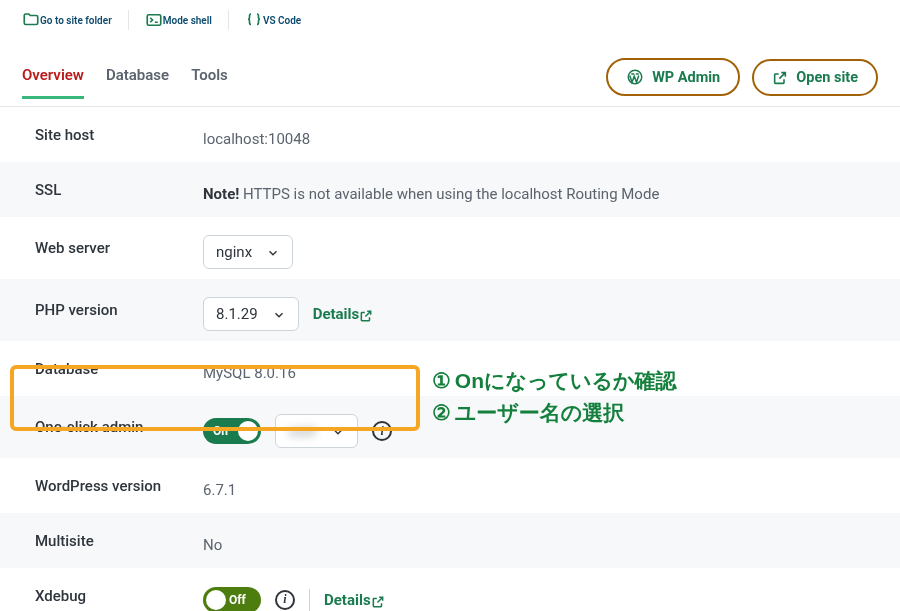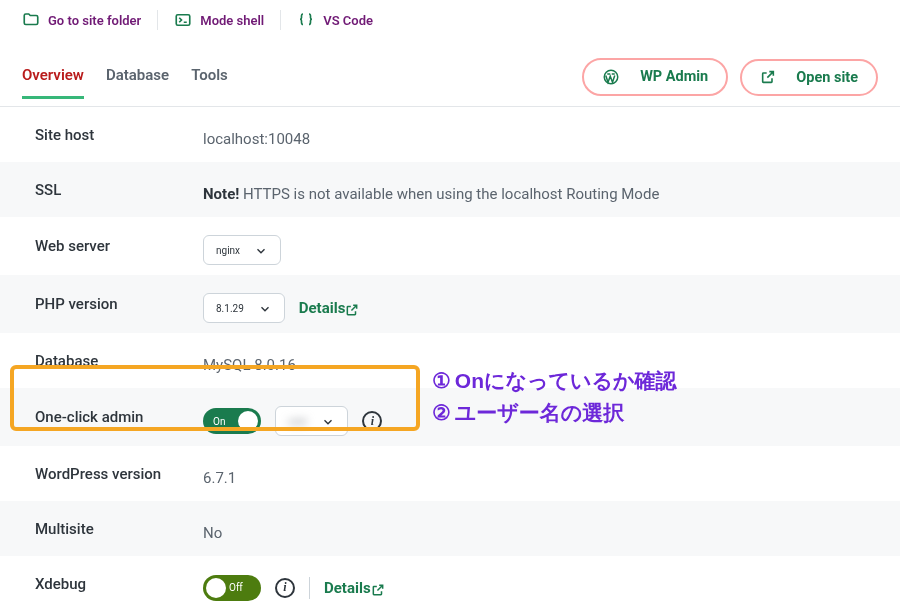--- a/index.html
+++ b/index.html
@@ -13,24 +13,24 @@
   }
   .topbar {
     display: flex;
     align-items: center;
     padding: 10px 22px;
     gap: 0;
   }
   .topbar .link {
     display: flex;
     align-items: center;
-    gap: 8px;
-    color: #701a75;
+    gap: 0;
+    color: #0c4a6e;
     font-weight: 600;
-    font-size: 13px;
+    font-size: 10px;
     cursor: pointer;
   }
   .topbar .sep {
     width: 1px;
     height: 20px;
     background: #e3e6e9;
     margin: 0 16px;
   }
   .topbar svg { flex-shrink: 0; }
   .tabbar {
@@ -53,26 +53,26 @@
   }
   .tab.active::after {
     content: "";
     position: absolute;
     left: 0; right: 0; bottom: -1px;
     height: 3px;
     background: #37b779;
   }
   .tabbar .spacer { flex: 1; }
   .outline-btn {
-    border: 2px solid #fca5a5;
+    border: 2px solid #a16207;
     border-radius: 999px;
     padding: 8px 18px;
     display: flex;
-    align-items: flex-start;
-    gap: 20px;
+    align-items: flex-end;
+    gap: 8px;
     color: #1a7b4e;
     font-weight: 700;
     font-size: 14.5px;
     cursor: pointer;
     margin-left: 12px;
     margin-bottom: 10px;
   }
   .rows { }
   .row {
     display: flex;
@@ -99,21 +99,21 @@
   .note-bold { font-weight: 700; color: #2e353c; }
   .select {
     border: 1px solid #cdd4da;
     border-radius: 6px;
     background: #fff;
     padding: 7px 12px;
     display: flex;
     align-items: center;
     gap: 14px;
     color: #2e353c;
-    font-size: 10px;
+    font-size: 15px;
     cursor: pointer;
   }
   .select.blurred .seltext { filter: blur(4px); color: #8a8f95; }
   .details-link {
     color: #1a7b4e;
     font-weight: 700;
     display: flex;
     align-items: flex-end;
     gap: 0;
     cursor: pointer;
@@ -123,22 +123,22 @@
     height: 22px;
     background: #cdd4da;
   }
   .toggle {
     width: 58px; height: 26px;
     border-radius: 999px;
     position: relative;
     display: flex;
     align-items: center;
     cursor: pointer;
-    font-size: 10px;
-    font-weight: 400;
+    font-size: 12px;
+    font-weight: 700;
     color: #fff;
   }
   .toggle.on { background: #1a7b4e; padding-left: 10px; }
   .toggle.on .knob { right: 3px; }
   .toggle.off { background: #4d7c0f; padding-left: 26px; color: #fff; }
   .toggle.off .knob { left: 3px; }
   .toggle .knob {
     position: absolute;
     width: 20px; height: 20px;
     background: #fff;
@@ -157,21 +157,21 @@
     font-weight: 700;
   }
   .highlight-box {
     position: absolute;
     border: 4px solid #f5a623;
     border-radius: 6px;
     pointer-events: none;
   }
   .annotation {
     position: absolute;
-    color: #6d28d9;
+    color: #15803d;
     font-weight: 700;
     font-size: 21px;
     font-family: "Hiragino Sans", "Yu Gothic", sans-serif;
     line-height: 1.5;
   }
   .circled {
     display: inline-block;
     margin-right: 4px;
   }
   .chev-down { transform: translateY(1px); }

